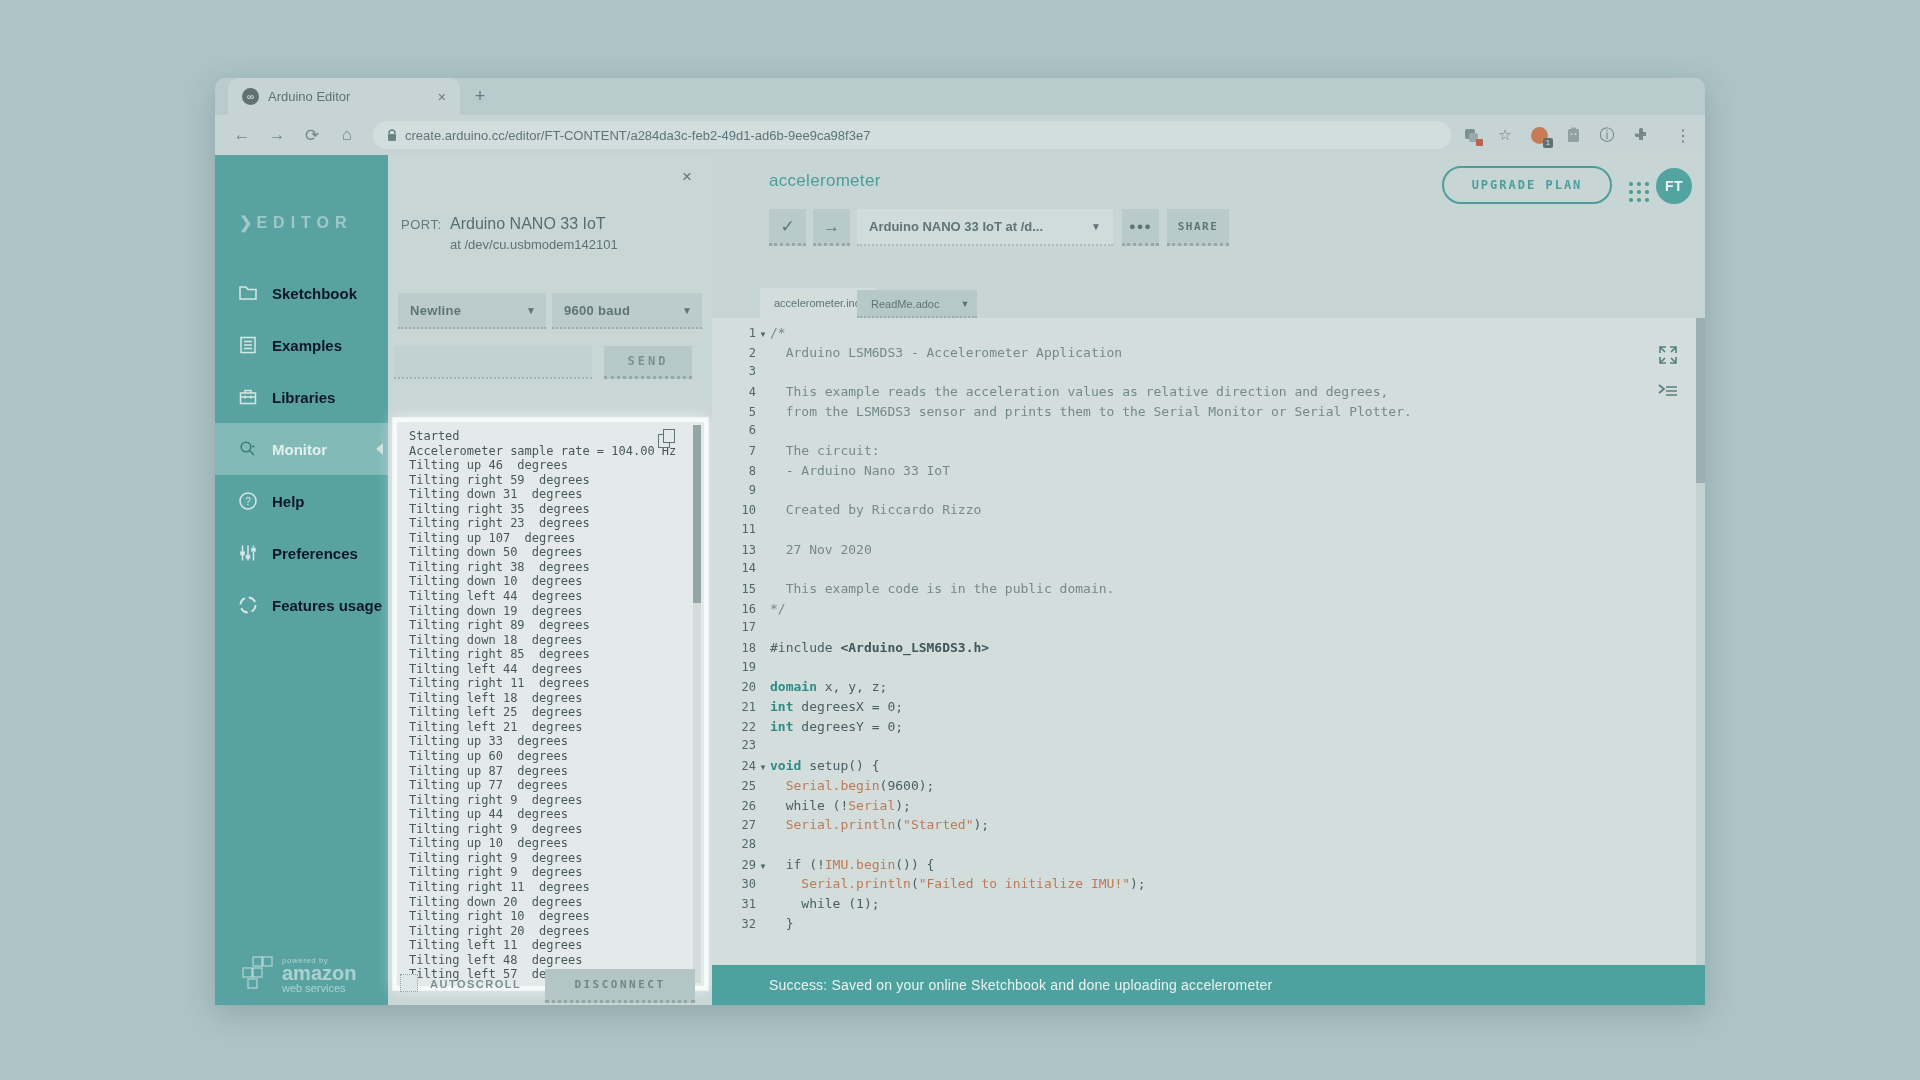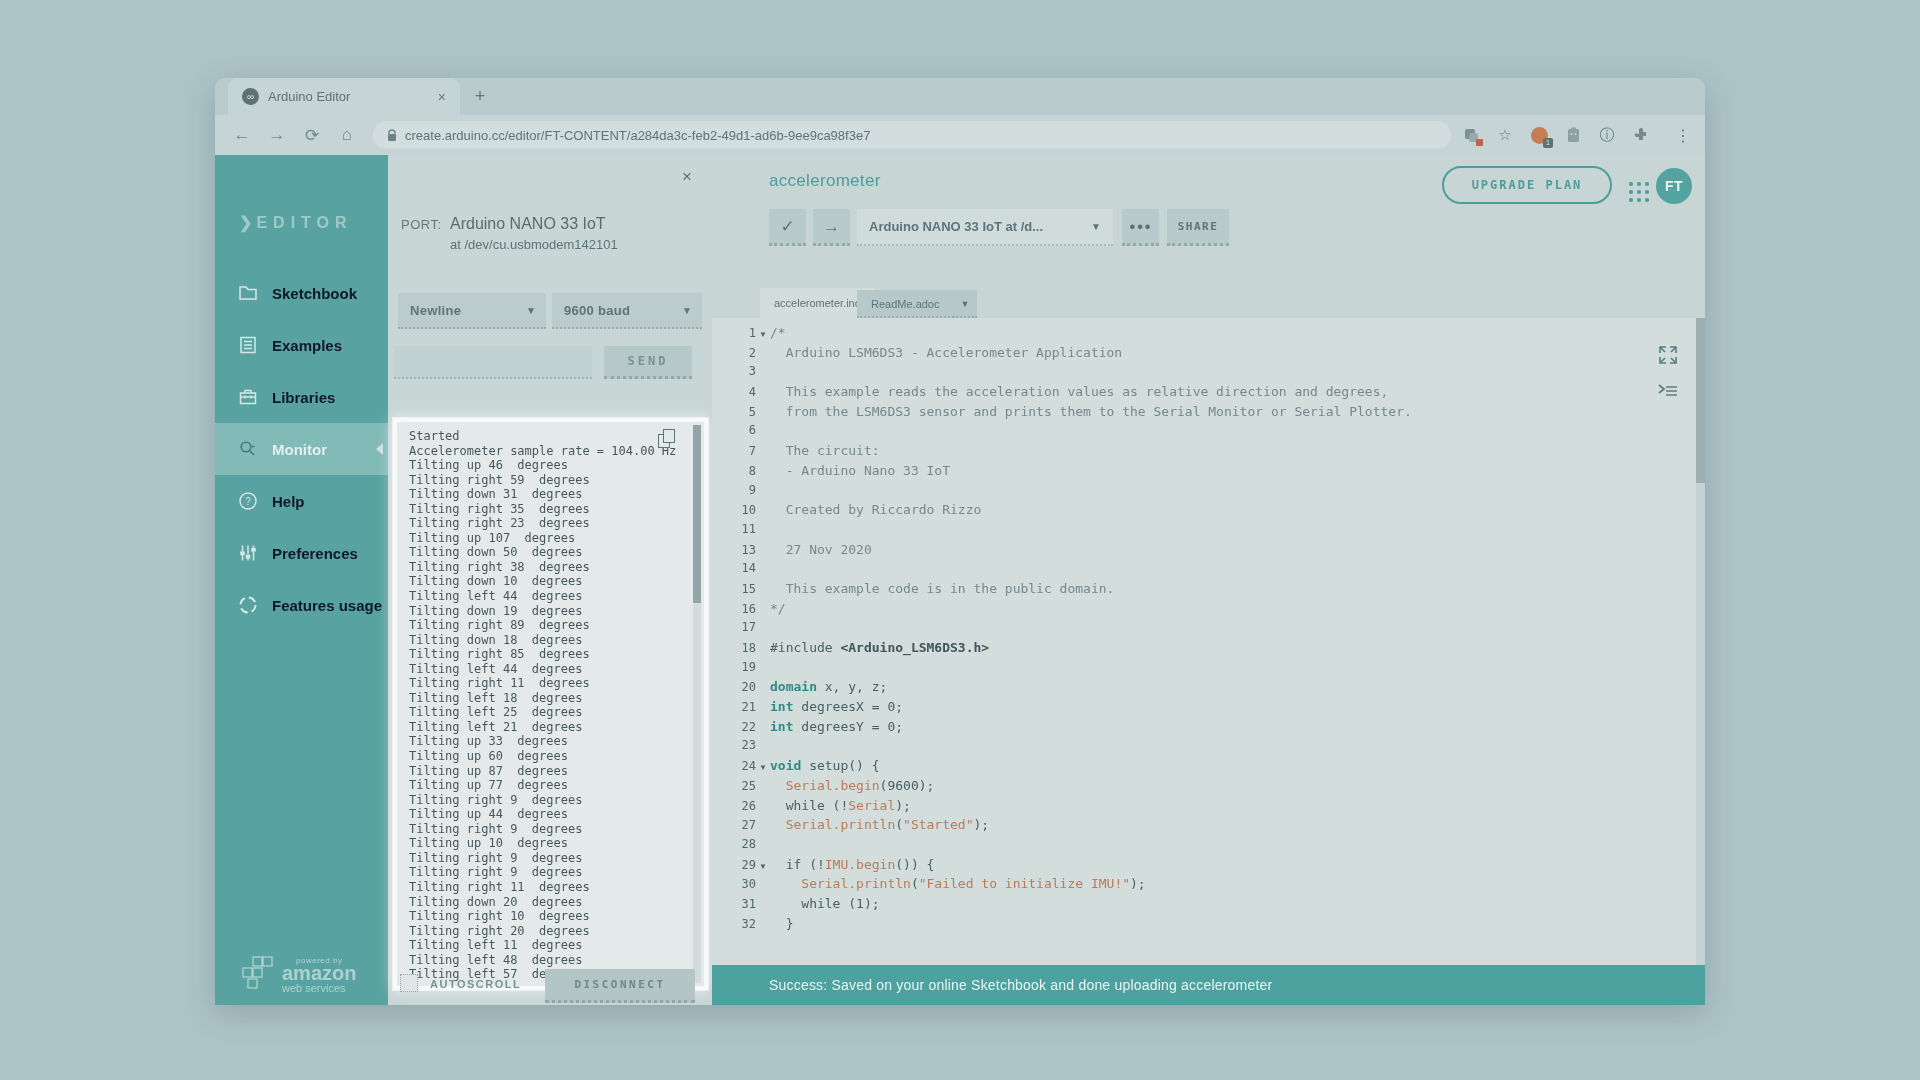--- a/index.html
+++ b/index.html
@@ -46,21 +46,21 @@
   .sb-item.active { background:rgba(255,255,255,.25); }
   .sb-ico { width:22px; height:22px; margin-right:13px; flex:0 0 auto; }
   .sb-ico svg { display:block; }
   .sb-label { font-size:15px; font-weight:600; color:#0f172a; }
   .sb-item.active .sb-label { color:#e2efee; }
   .sb-caret { position:absolute; right:5px; top:50%; margin-top:-6px; width:0; height:0;
               border-top:6px solid transparent; border-bottom:6px solid transparent;
               border-right:7px solid #cfe0df; }
   .aws { position:absolute; left:26px; bottom:10px; display:flex; align-items:center; color:rgba(255,255,255,.5); }
   .aws-cubes { margin-right:7px; }
-  .aws-txt .p1 { font-size:8px; letter-spacing:.5px;text-align:center; }
+  .aws-txt .p1 { font-size:8px; letter-spacing:.5px; }
   .aws-txt .p2 { font-size:20px; font-weight:bold; line-height:17px; }
   .aws-txt .p3 { font-size:11px; }
 
   
   .monitor { position:relative; width:324px; background:#c9d6d6; flex:0 0 auto; }
   .m-close { position:absolute; top:12px; right:20px; font-size:17px; color:#5e7578; }
   .m-portlbl { position:absolute; top:62px; left:13px; font-size:13px; color:#64797c; letter-spacing:.5px; }
   .m-portname { position:absolute; top:60px; left:62px; font-size:16px; color:#566e71; }
   .m-portpath { position:absolute; top:82px; left:62px; font-size:13px; color:#5d7376; }
   .dd { position:absolute; top:138px; height:36px; background:#bccccd; display:flex; align-items:center;

